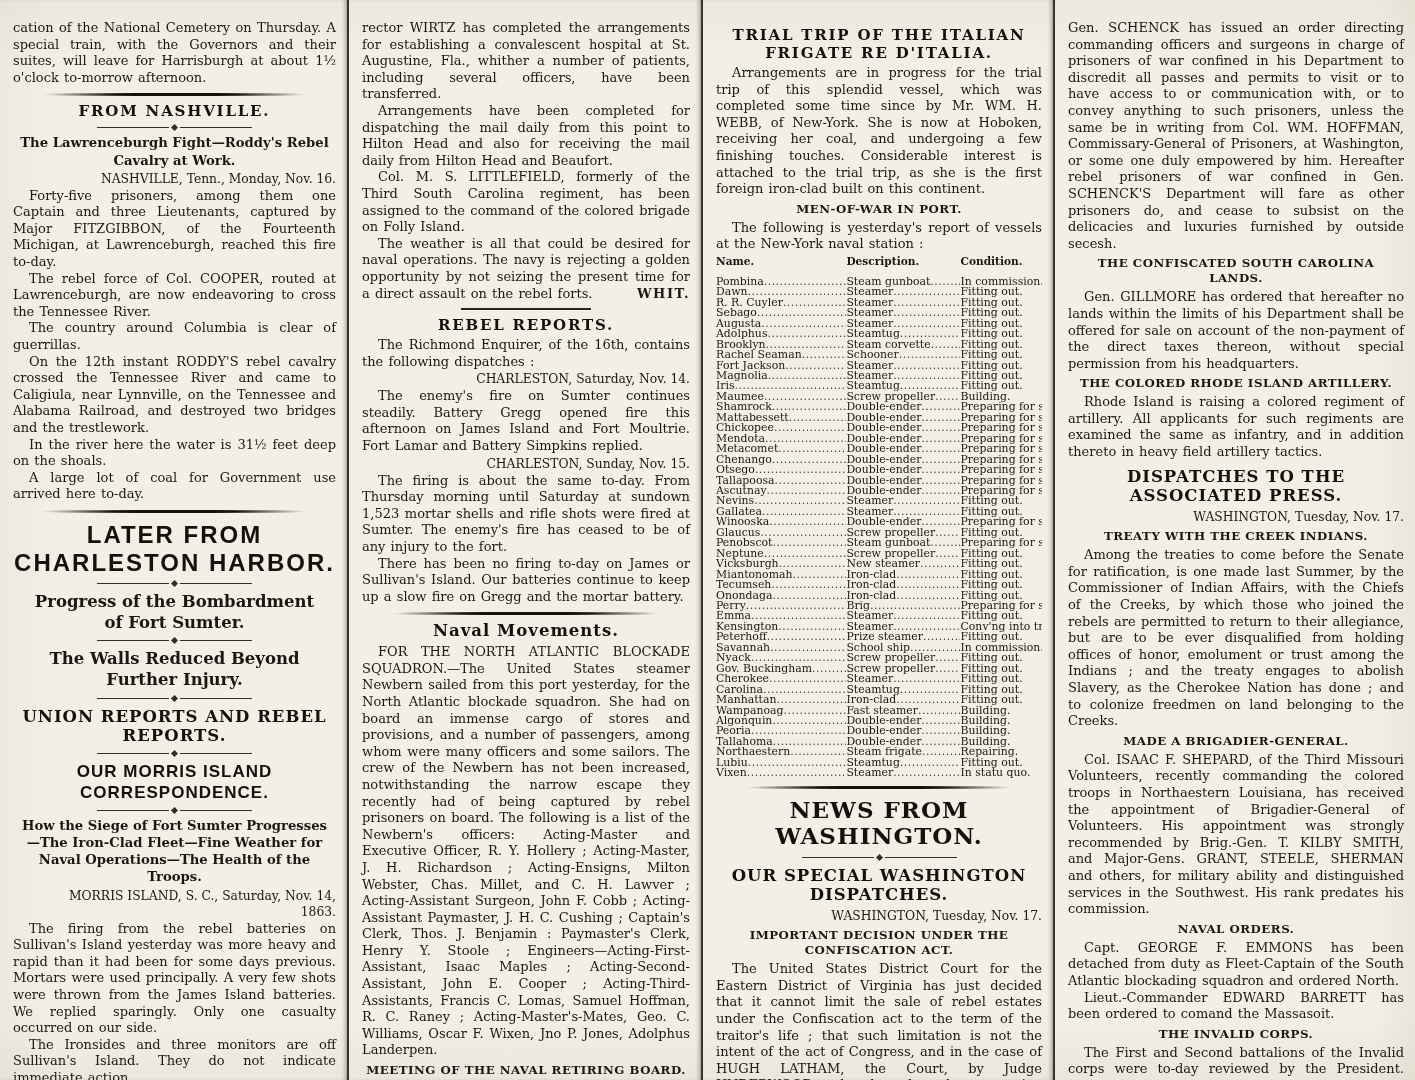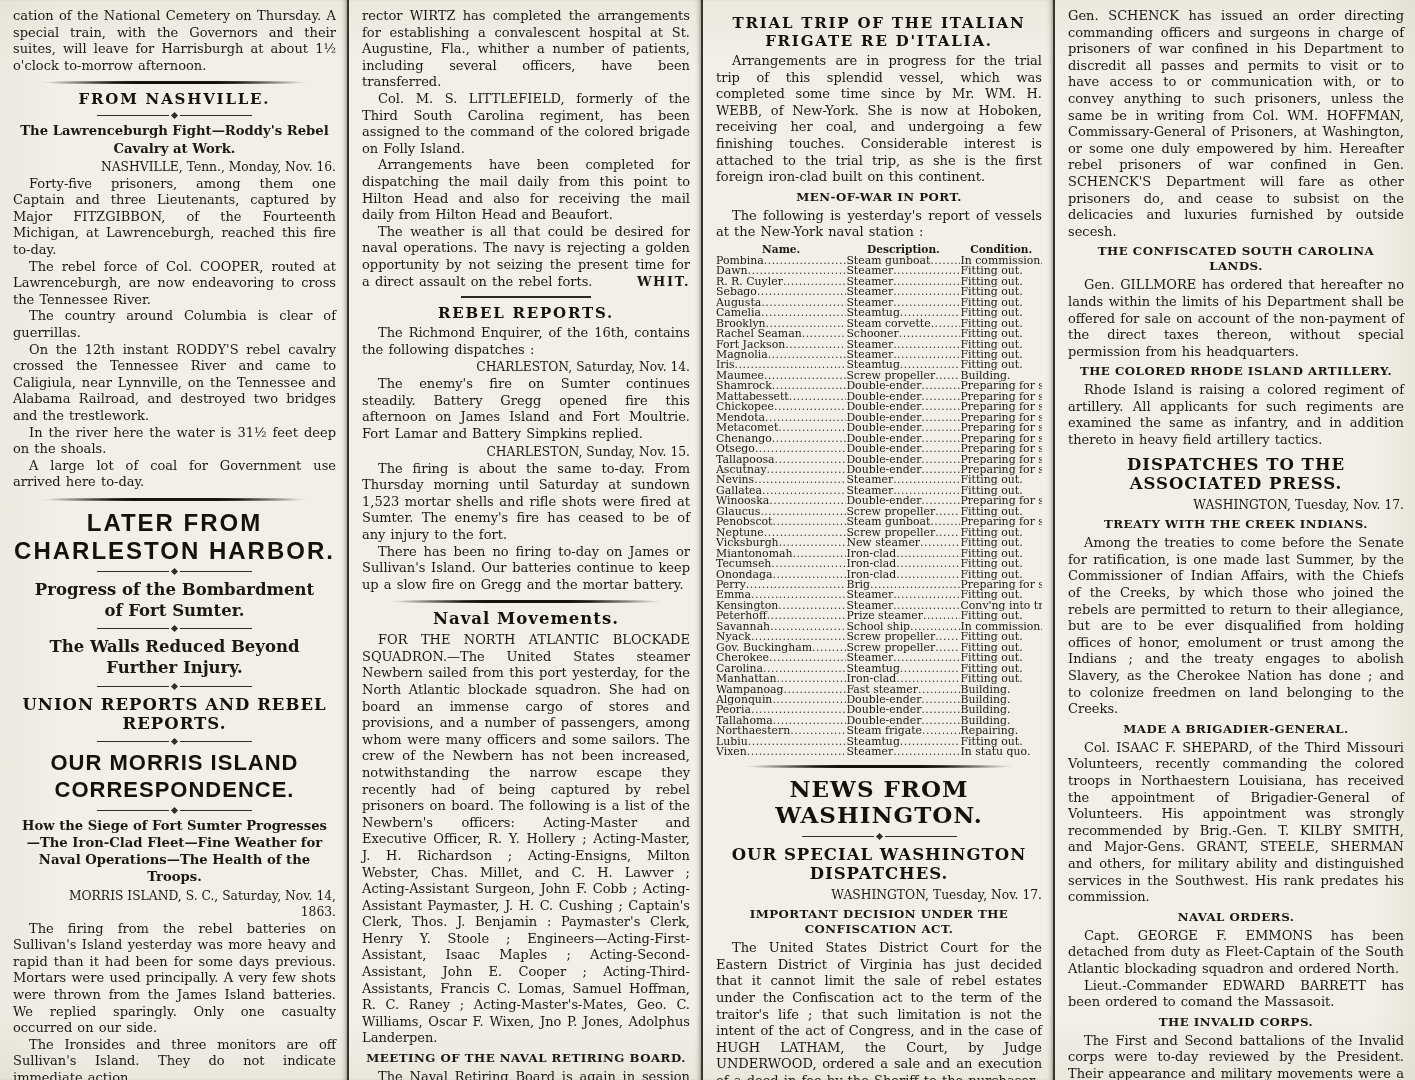--- a/index.html
+++ b/index.html
@@ -14,21 +14,21 @@
     background-image:
       linear-gradient(180deg, rgba(210,200,180,0.18) 0%, rgba(255,255,255,0) 6%, rgba(255,255,255,0) 94%, rgba(205,196,178,0.20) 100%),
       linear-gradient(90deg, rgba(208,198,180,0.15) 0%, rgba(255,255,255,0) 4%, rgba(255,255,255,0) 97%, rgba(200,190,170,0.2) 100%);
     overflow:hidden;
     display:grid;
     grid-template-columns:349px 354px 352px 360px;
     color:#1b1712;
   }
   .col {
     overflow:hidden;
-    padding:8px 11px 0 13px;
+    padding:20px 11px 0 13px;
     border-right:2px solid #39332a;
     box-shadow: inset -4px 0 6px -5px rgba(20,15,5,.8);
   }
   .col:last-child { border-right:none; box-shadow:none; }
 
   .para {
     font-family:"DejaVu Serif", serif;
     font-size:13px; line-height:16.6px;
     text-align:justify; text-indent:16px;
     margin:0; word-spacing:1px;
@@ -45,21 +45,21 @@
   .crosshead {
     font-family:"DejaVu Serif", serif;
     font-size:11.8px; font-weight:bold;
     text-align:center; letter-spacing:.5px;
     line-height:15px; margin:4px 2px 3px;
   }
 
   .headline { text-align:center; font-weight:bold; margin:0; color:#15110c; }
   .h-xl-sans  { font-family:"Liberation Sans", sans-serif; font-size:24px; line-height:1.15; letter-spacing:2px; margin:8px 0 4px; }
   .h-xl-serif { font-family:"DejaVu Serif", serif; font-size:23px; line-height:1.15; letter-spacing:1px; margin:8px 0 4px; }
-  .h-lg-sans  { font-family:"Liberation Sans", sans-serif; font-size:22px; letter-spacing:1px; line-height:1.2; margin:6px 0 3px; }
+  .h-lg-sans  { font-family:"Liberation Sans", sans-serif; font-size:17px; letter-spacing:1px; line-height:1.2; margin:6px 0 3px; }
   .h-lg-serif { font-family:"DejaVu Serif", serif; font-size:16.5px; letter-spacing:1px; line-height:1.2; margin:6px 0 3px; }
   .h-md       { font-family:"DejaVu Serif", serif; font-size:15px; letter-spacing:1.8px; line-height:1.2; margin:6px 0 3px; }
 
   .deck {
     font-family:"DejaVu Serif", serif;
     font-size:16.5px; font-weight:bold;
     text-align:center; line-height:1.28;
     margin:5px 18px 4px;
   }
   .subhead {
@@ -76,21 +76,21 @@
   .divider {
     height:3px; margin:7px 26px 5px;
     background:radial-gradient(ellipse 50% 100% at 50% 50%, #16120d 0%, #16120d 45%, rgba(22,18,13,0) 98%);
   }
   .shortrule { width:130px; height:2px; background:#2c261e; margin:6px auto 3px; }
 
   .ships-table { margin:2px 0 1px; font-family:"DejaVu Serif", serif; }
   .t-head {
     display:grid; grid-template-columns:40% 35% 25%;
     font-size:10.6px; font-weight:bold; line-height:12px;
-    text-align:center; margin-bottom:1px;
+    margin-bottom:10px;
   }
   .t-row {
     display:grid; grid-template-columns:40% 35% 25%;
     font-size:10.9px; line-height:10.45px;
     white-space:nowrap;
   }
   .t-cell { overflow:hidden; }
   .leader::after { content:"...................................................."; letter-spacing:.5px; opacity:.85; }
   .cond { overflow:hidden; }
 </style>
@@ -135,22 +135,22 @@
         <span class="diamond"></span>
       </div>
       <h3 class="subhead">How the Siege of Fort Sumter Progresses—The Iron-Clad Fleet—Fine Weather for Naval Operations—The Health of the Troops.</h3>
       <p class="dateline">MORRIS ISLAND, S. C., Saturday, Nov. 14, 1863.</p>
       <p class="para">The firing from the rebel batteries on Sullivan's Island yesterday was more heavy and rapid than it had been for some days previous. Mortars were used principally. A very few shots were thrown from the James Island batteries. We replied sparingly. Only one casualty occurred on our side.</p>
       <p class="para">The Ironsides and three monitors are off Sullivan's Island. They do not indicate immediate action.</p>
       <p class="para">A desultory firing is going on at the present writing, between the enemy's works and our batteries on Morris Island.</p>
     </div>
     <div class="col">
       <p class="para noindent">rector WIRTZ has completed the arrangements for establishing a convalescent hospital at St. Augustine, Fla., whither a number of patients, including several officers, have been transferred.</p>
+      <p class="para">Arrangements have been completed for dispatching the mail daily from this point to Hilton Head and also for receiving the mail daily from Hilton Head and Beaufort.</p>
       <p class="para">Col. M. S. LITTLEFIELD, formerly of the Third South Carolina regiment, has been assigned to the command of the colored brigade on Folly Island.</p>
-      <p class="para">Arrangements have been completed for dispatching the mail daily from this point to Hilton Head and also for receiving the mail daily from Hilton Head and Beaufort.</p>
       <p class="para">The weather is all that could be desired for naval operations. The navy is rejecting a golden opportunity by not seizing the present time for a direct assault on the rebel forts.<span class="sig">WHIT.</span></p>
       <div class="shortrule"></div>
       <h2 class="headline h-md">REBEL REPORTS.</h2>
       <p class="para">The Richmond Enquirer, of the 16th, contains the following dispatches :</p>
       <p class="dateline">CHARLESTON, Saturday, Nov. 14.</p>
       <p class="para">The enemy's fire on Sumter continues steadily. Battery Gregg opened fire this afternoon on James Island and Fort Moultrie. Fort Lamar and Battery Simpkins replied.</p>
       <p class="dateline">CHARLESTON, Sunday, Nov. 15.</p>
       <p class="para">The firing is about the same to-day. From Thursday morning until Saturday at sundown 1,523 mortar shells and rifle shots were fired at Sumter. The enemy's fire has ceased to be of any injury to the fort.</p>
       <p class="para">There has been no firing to-day on James or Sullivan's Island. Our batteries continue to keep up a slow fire on Gregg and the mortar battery.</p>
       <div class="divider"></div>
@@ -189,21 +189,21 @@
           <span class="t-cell leader">Sebago</span>
           <span class="t-cell leader">Steamer</span>
           <span class="t-cell cond">Fitting out.</span>
         </div>
         <div class="t-row">
           <span class="t-cell leader">Augusta</span>
           <span class="t-cell leader">Steamer</span>
           <span class="t-cell cond">Fitting out.</span>
         </div>
         <div class="t-row">
-          <span class="t-cell leader">Camelia</span>
+          <span class="t-cell leader">Adolphus</span>
           <span class="t-cell leader">Steamtug</span>
           <span class="t-cell cond">Fitting out.</span>
         </div>
         <div class="t-row">
           <span class="t-cell leader">Brooklyn</span>
           <span class="t-cell leader">Steam corvette</span>
           <span class="t-cell cond">Fitting out.</span>
         </div>
         <div class="t-row">
           <span class="t-cell leader">Rachel Seaman</span>

